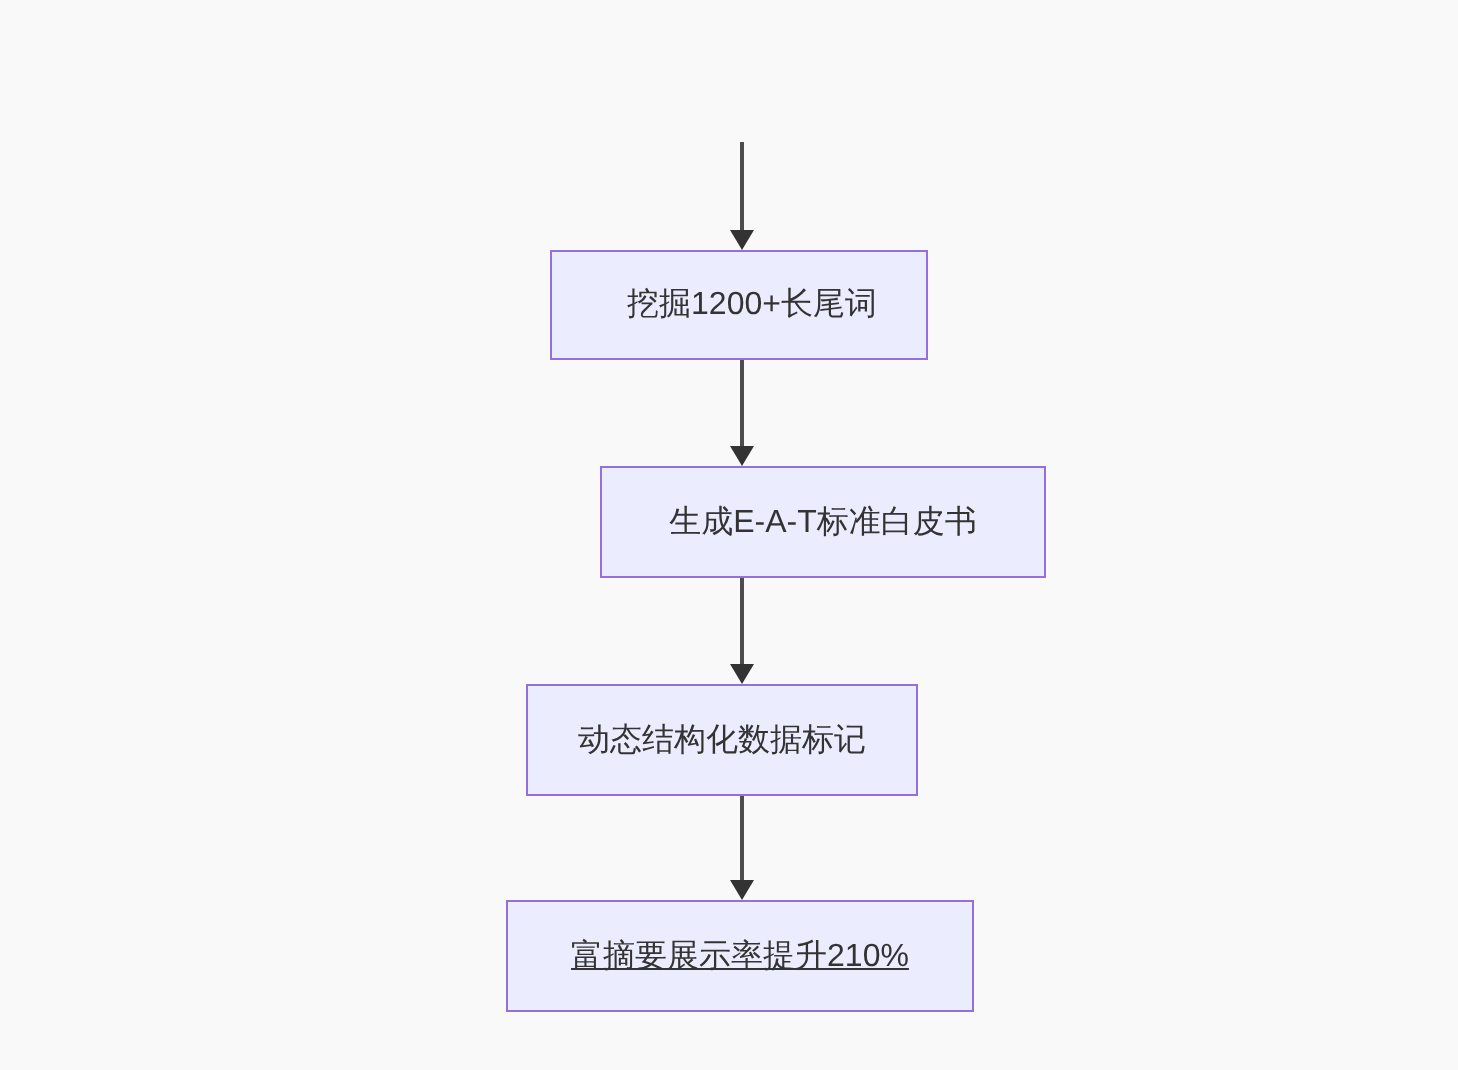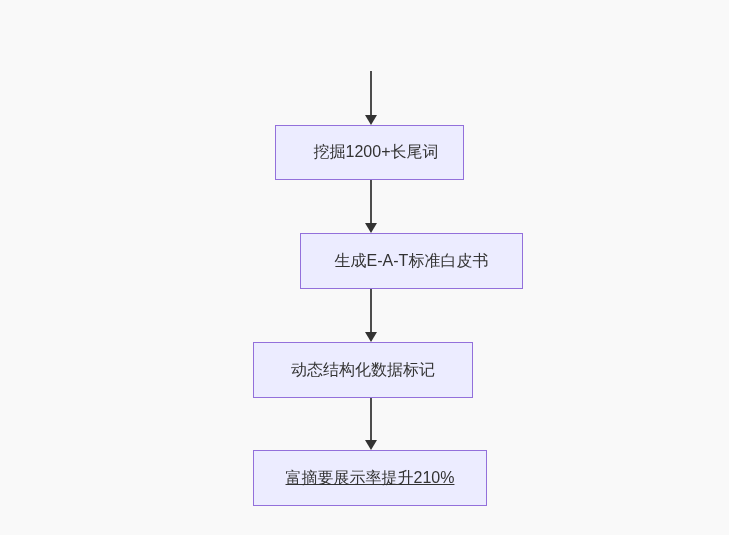--- a/index.html
+++ b/index.html
@@ -24,21 +24,21 @@
     font-size: 16px;
     display: flex;
     align-items: center;
     justify-content: center;
     text-align: center;
     white-space: nowrap;
   }
   .node-1 { left: 299px; top: 15px;  width: 145px; height: 56px; }
   .node-2 { left: 275px; top: 125px; width: 189px; height: 55px; padding-left: 13px; }
   .node-3 { left: 260px; top: 233px; width: 223px; height: 56px; margin-left: 40px; }
-  .node-4 { left: 253px; top: 342px; width: 220px; height: 56px; text-align: right; }
+  .node-4 { left: 263px; top: 342px; width: 196px; height: 56px; text-align: right; }
   .node-5 { left: 253px; top: 450px; width: 234px; height: 56px; text-decoration: underline; }
 
   .edge {
     position: absolute;
     width: 12px;
     left: 365px; 
   }
   .edge-line {
     position: absolute;
     left: 5px;

